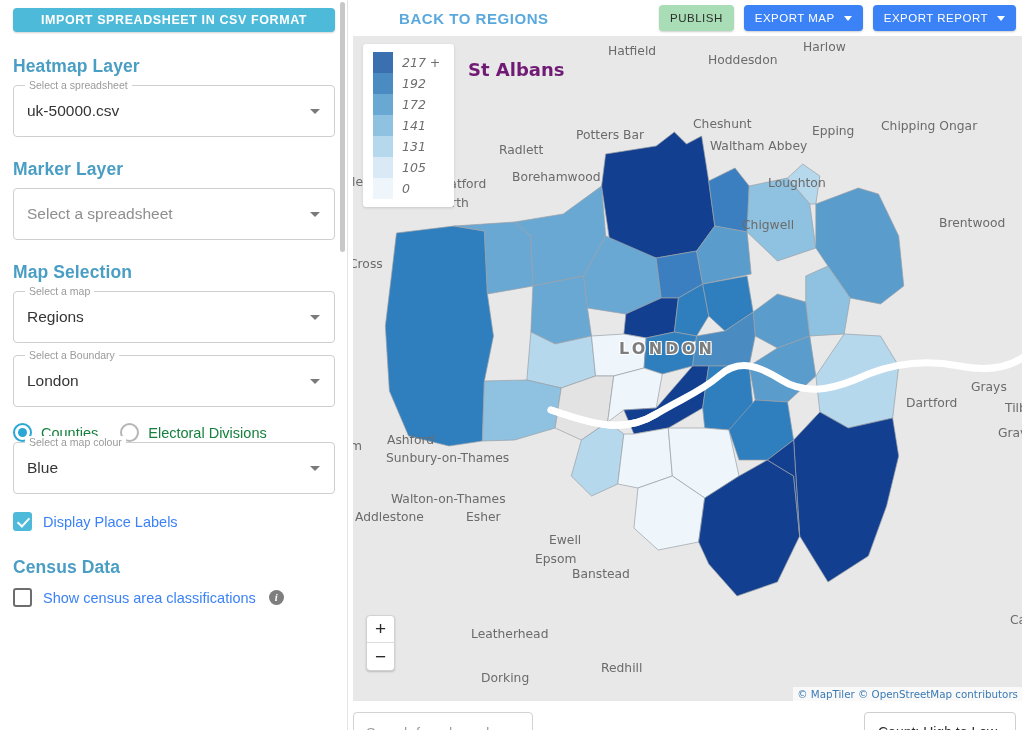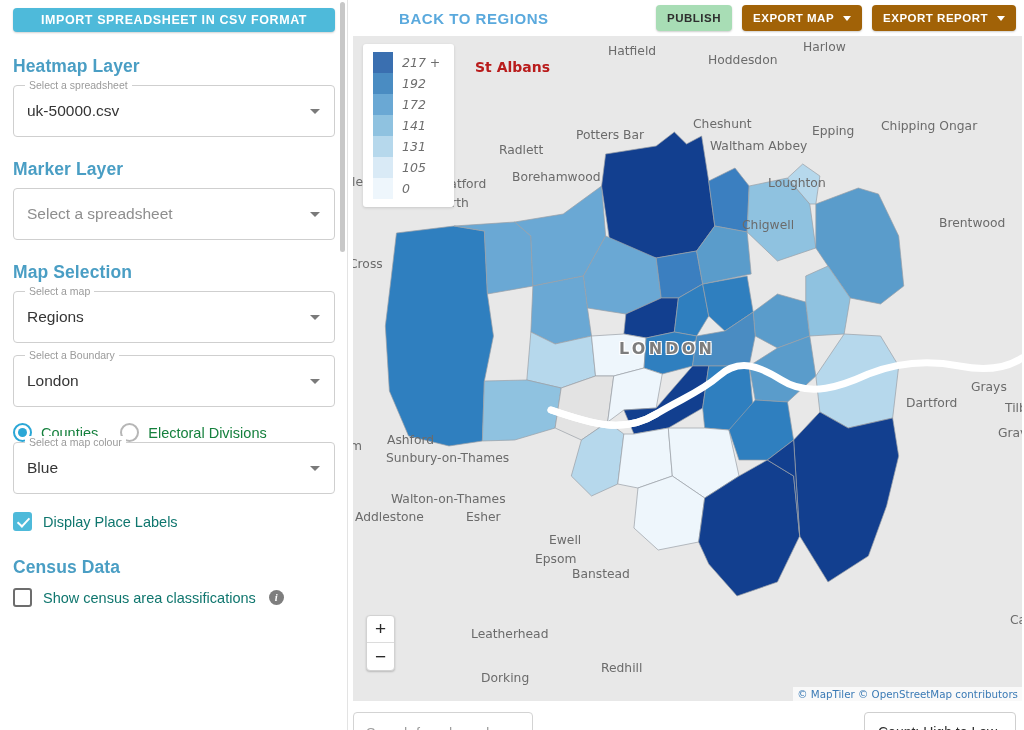--- a/index.html
+++ b/index.html
@@ -93,21 +93,21 @@
     border: 2px solid #6d6d6d; background: #fff;
     margin-right: 11px; position: relative; flex: none;
   }
   .checkbox.checked { background: #4ebada; border-color: #4ebada; }
   .checkbox.checked::after {
     content: ""; position: absolute;
     left: 4.5px; top: 1px; width: 5px; height: 10px;
     border: solid #fff; border-width: 0 2px 2px 0;
     transform: rotate(43deg);
   }
-  .check-label { font-size: 14.5px; color: #0f766e; }
+  .check-label { font-size: 14.5px; color: #3b82f6; }
   .info-icon {
     width: 15px; height: 15px; border-radius: 50%;
     background: #7e7e7e; color: #fff;
     font-size: 10.5px; font-weight: bold; font-style: italic;
     display: inline-flex; align-items: center; justify-content: center;
     margin-left: 13px; font-family: "Liberation Serif", serif;
   }
   .sec-census { margin-top: 26px; }
   .scrollbar {
     position: absolute; right: 2px; top: 2px;
@@ -127,27 +127,27 @@
     background: #fff;
     position: relative; z-index: 30;
   }
   .back-link {
     color: #5aa9dd; font-size: 15px; font-weight: bold;
     letter-spacing: .55px; cursor: pointer; padding-left: 44px;
   }
   .tb-spacer { flex: 1; }
   .btn {
     height: 26px; border: none; border-radius: 4px;
-    font-size: 11.5px; font-weight: bold; letter-spacing: .5px;
+    font-size: 11.5px; font-weight: normal; letter-spacing: .5px;
     cursor: pointer; display: flex; align-items: center; justify-content: center;
     padding: 0 11px; margin-left: 10px;
     box-shadow: 0 1px 2px rgba(0,0,0,.2);
   }
   .btn-publish { background: #a8ddb5; color: #2e2e2e; }
-  .btn-blue { background: #a16207; color: #fff; }
+  .btn-blue { background: #3b82f6; color: #fff; }
   .btn .cv {
     width: 0; height: 0; margin-left: 9px;
     border-left: 4.5px solid transparent;
     border-right: 4.5px solid transparent;
     border-top: 5px solid #fff;
   }
 
   .mapwrap {
     position: absolute; left: 5px; right: 2px; top: 36px;
     height: 665px;
@@ -158,21 +158,21 @@
 
   .place {
     position: absolute;
     font-size: 12.3px;
     color: #6b6b6b;
     white-space: nowrap;
     font-family: "DejaVu Sans", sans-serif;
     pointer-events: none;
   }
   .place.big {
-    font-size: 14px; font-weight: bold; color: #b91c1c; margin-left: 7px;
+    font-size: 18px; font-weight: bold; color: #701a75;
   }
   .place.london {
     font-size: 16px; font-weight: bold; letter-spacing: 3.2px;
     color: #7d7d7d;
     text-shadow: -1px -1px 0 #fff, 1px -1px 0 #fff, -1px 1px 0 #fff, 1px 1px 0 #fff;
   }
 
   
   .legend {
     position: absolute; left: 10px; top: 8px;

